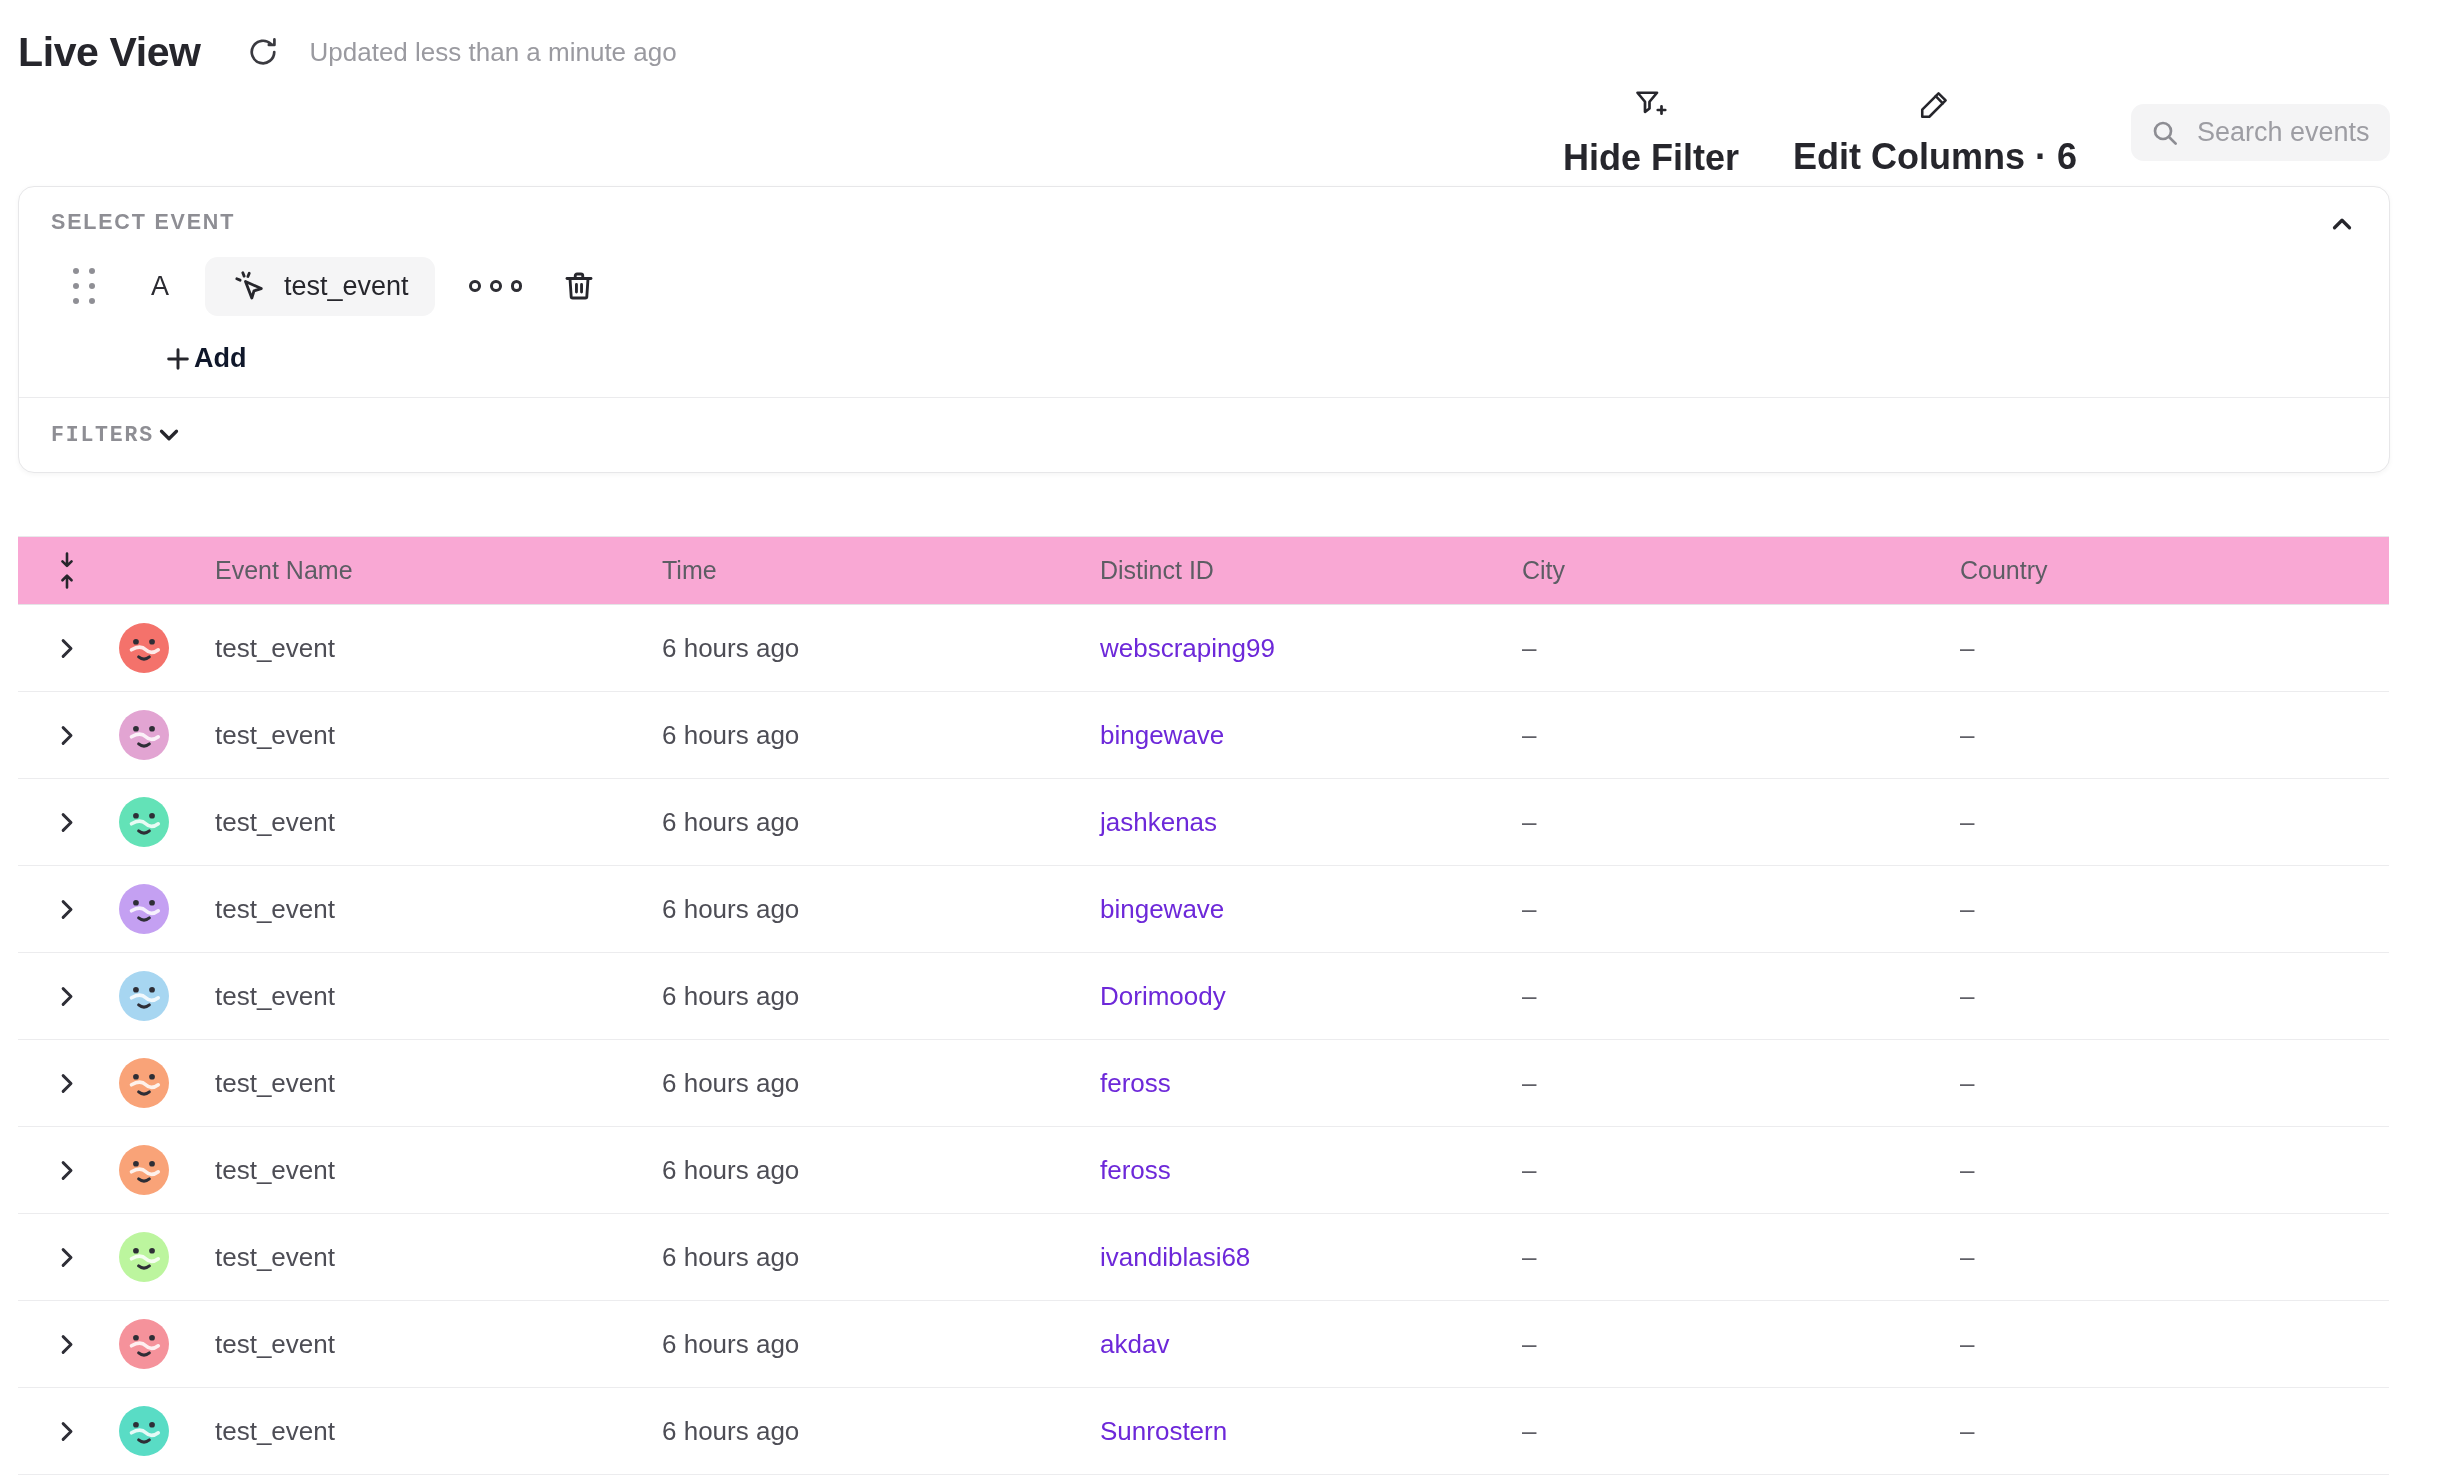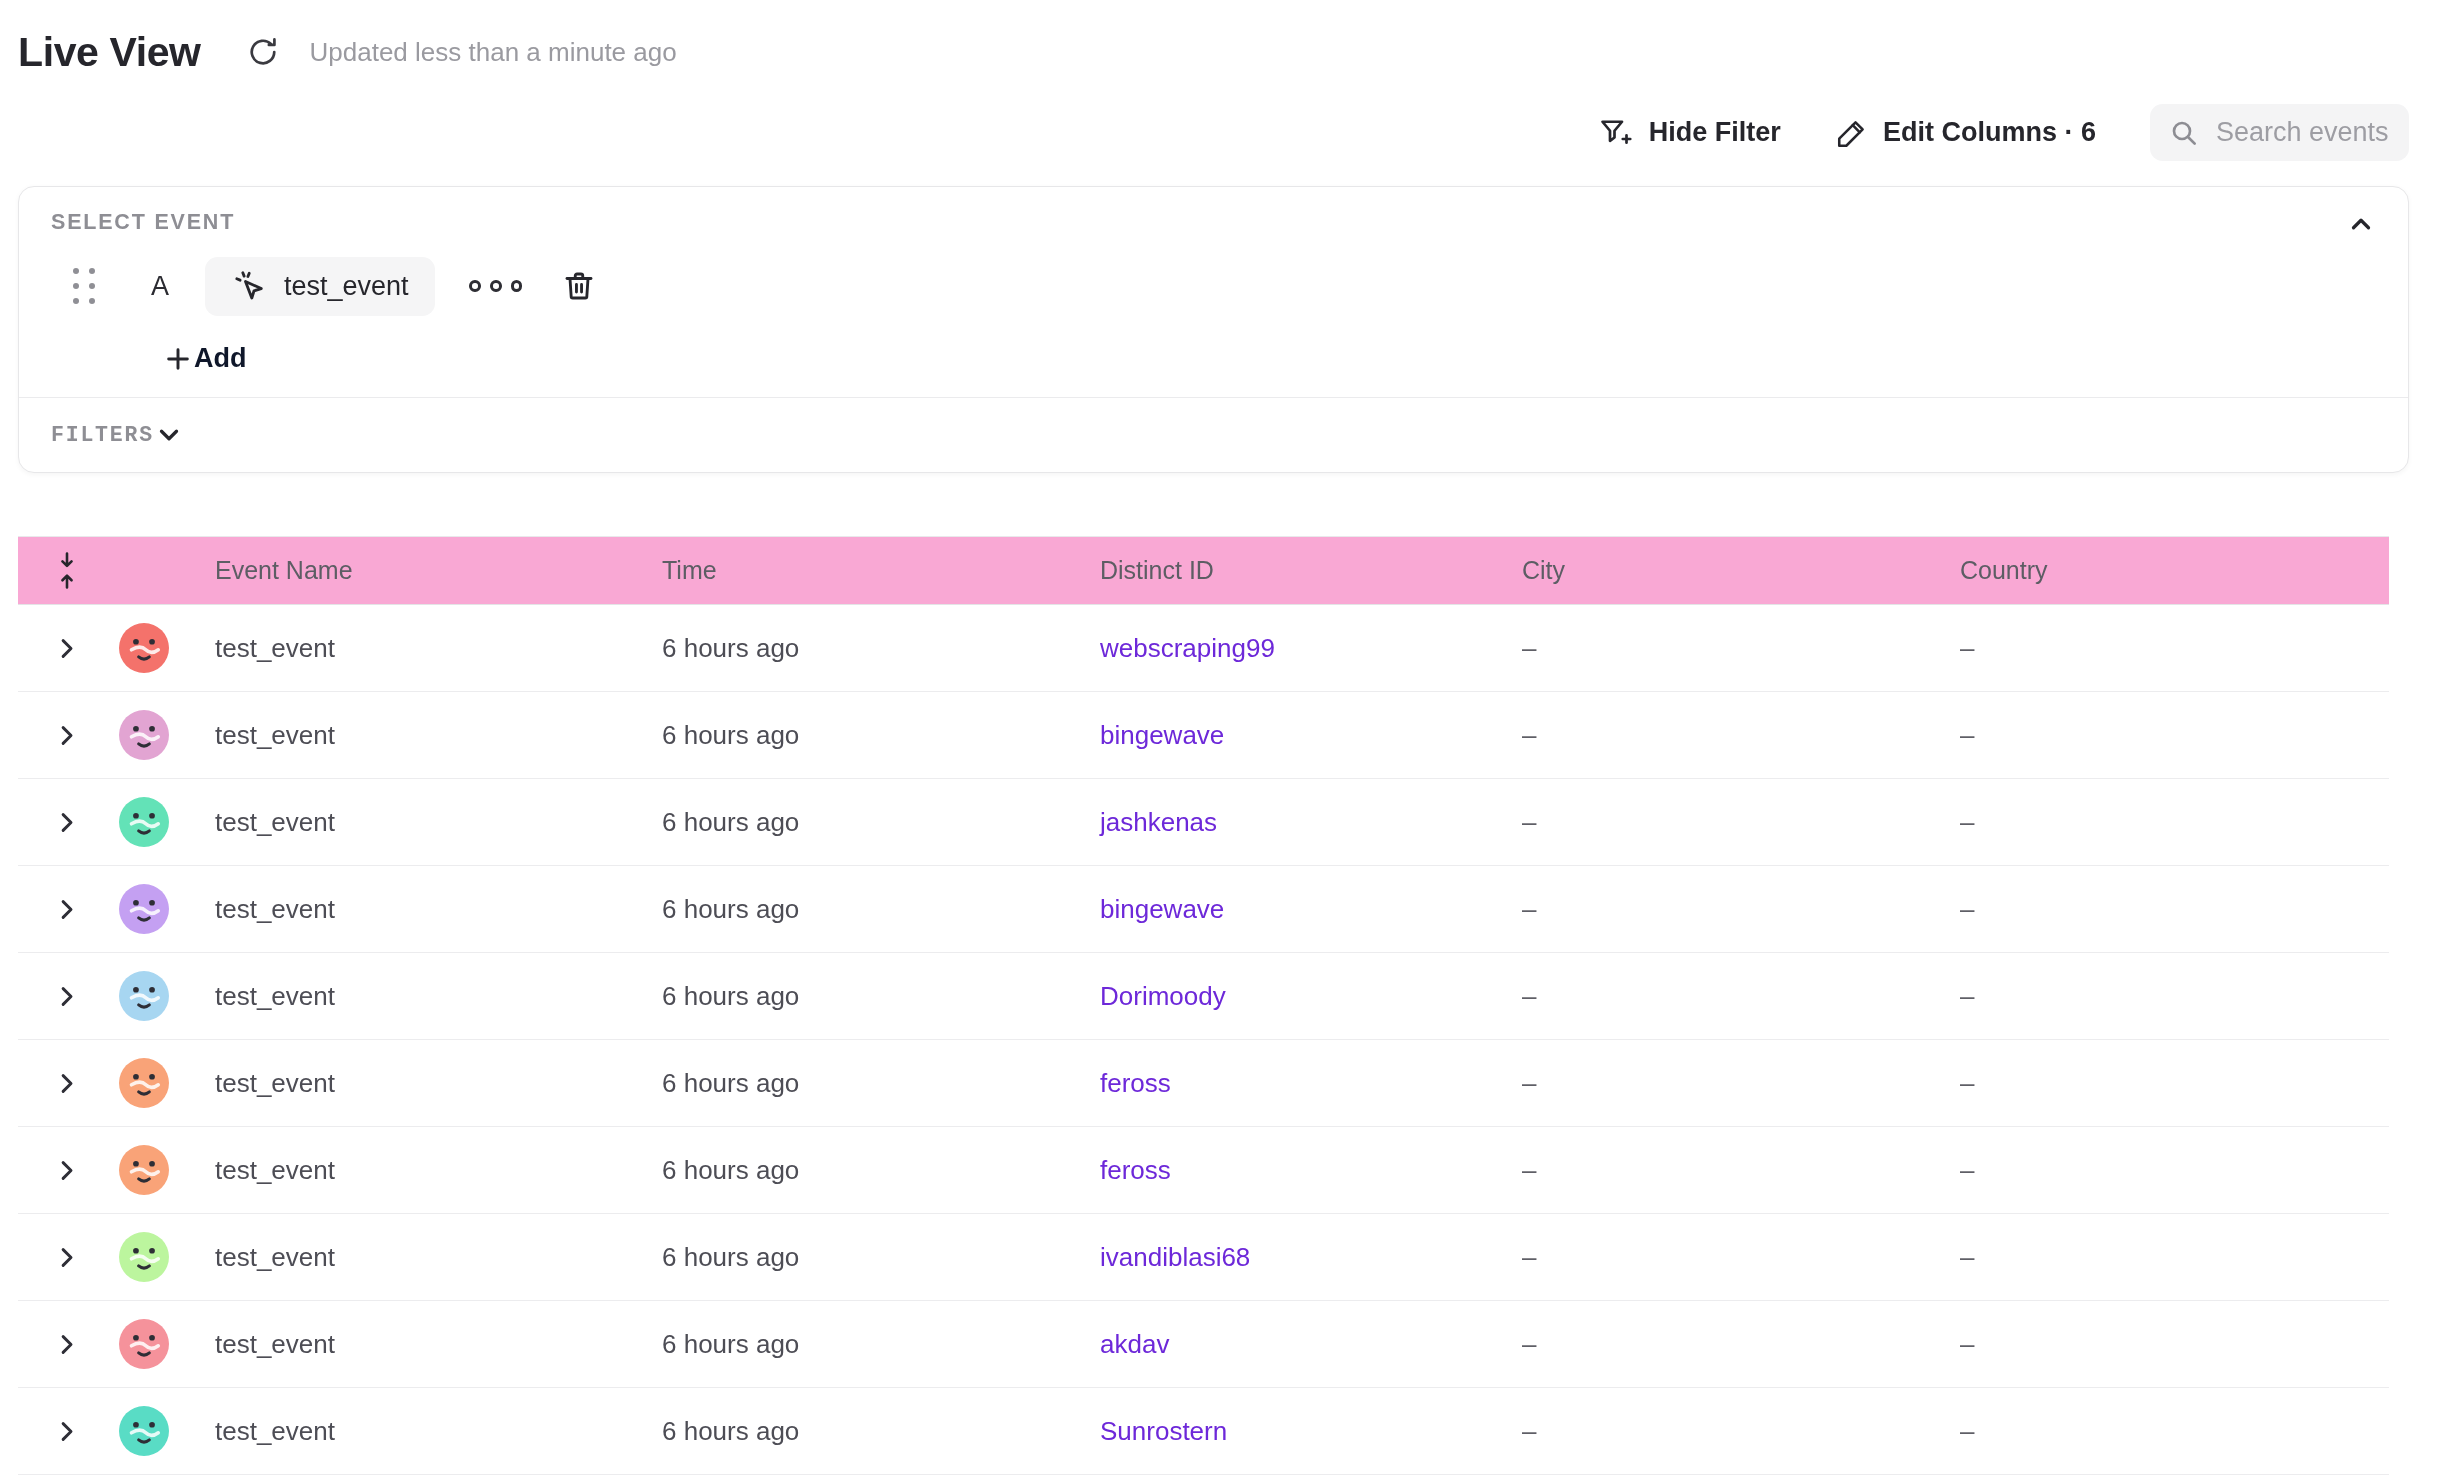--- a/index.html
+++ b/index.html
@@ -1,31 +1,31 @@
 <!DOCTYPE html>
 <html style="font-size:14.3px"><head>
 <meta charset="utf-8">
 <style>
   * { margin:0; padding:0; box-sizing:border-box; }
   html,body { width:2462px; height:1478px; background:#ffffff; overflow:hidden;
               font-family:"Liberation Sans", sans-serif; color:#2b2b31; }
-  .page { width:2462px; height:1365px; padding:25px 53px 0 18px; }
+  .page { width:2462px; height:1365px; padding:25px 72px 0 18px; }
 
   
   .titlebar { display:flex; align-items:center; gap:27px; height:54px; }
   .page-title { font-size:41px; font-weight:700; letter-spacing:-0.4px; color:#26262c; }
   .refresh-btn { width:39px; height:39px; display:flex; align-items:center; justify-content:center;
                  cursor:pointer; margin-left:16px; }
   .updated-text { font-size:26px; color:#9a9aa0; }
 
   
   .toolbar { display:flex; align-items:center; justify-content:flex-end; gap:54px;
              margin-top:25px; height:57px; }
-  .tool-btn { display:flex; align-items:center; gap:14.3px; font-size:27px; font-weight:600;
-              color:#26262c; cursor:pointer; white-space:nowrap; }
+  .tool-btn { display:flex; align-items:center; gap:14.3px; font-size:36px; font-weight:600;
+              color:#26262c; cursor:pointer; white-space:nowrap;flex-direction:column; }
   .searchbox { display:flex; align-items:center; gap:16px; width:259px; height:57px;
                background:#f4f4f5; border-radius:12.5px; padding:0 18px; }
   .searchbox input { border:none; outline:none; background:transparent; font-size:27px;
                      color:#a21caf; width:100%; font-family:"Liberation Sans", sans-serif; }
   .searchbox input::placeholder { color:#9d9da3; }
 
   
   .card { margin-top:25px; border:0.9px solid #e7e7e9; border-radius:16px;
           box-shadow:0 1.8px 5.4px rgba(0,0,0,0.04); background:#fff; }
   .card-section1 { position:relative; padding:23px 32px 27px 32px; height:210px; }

